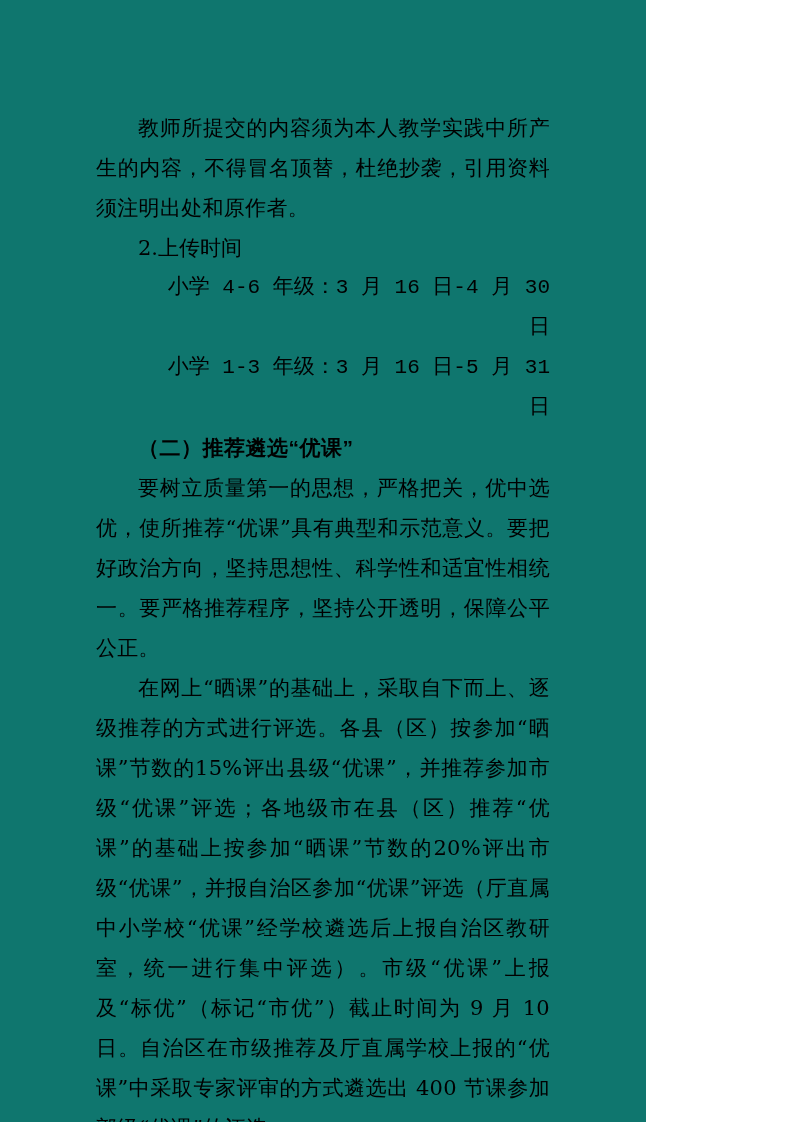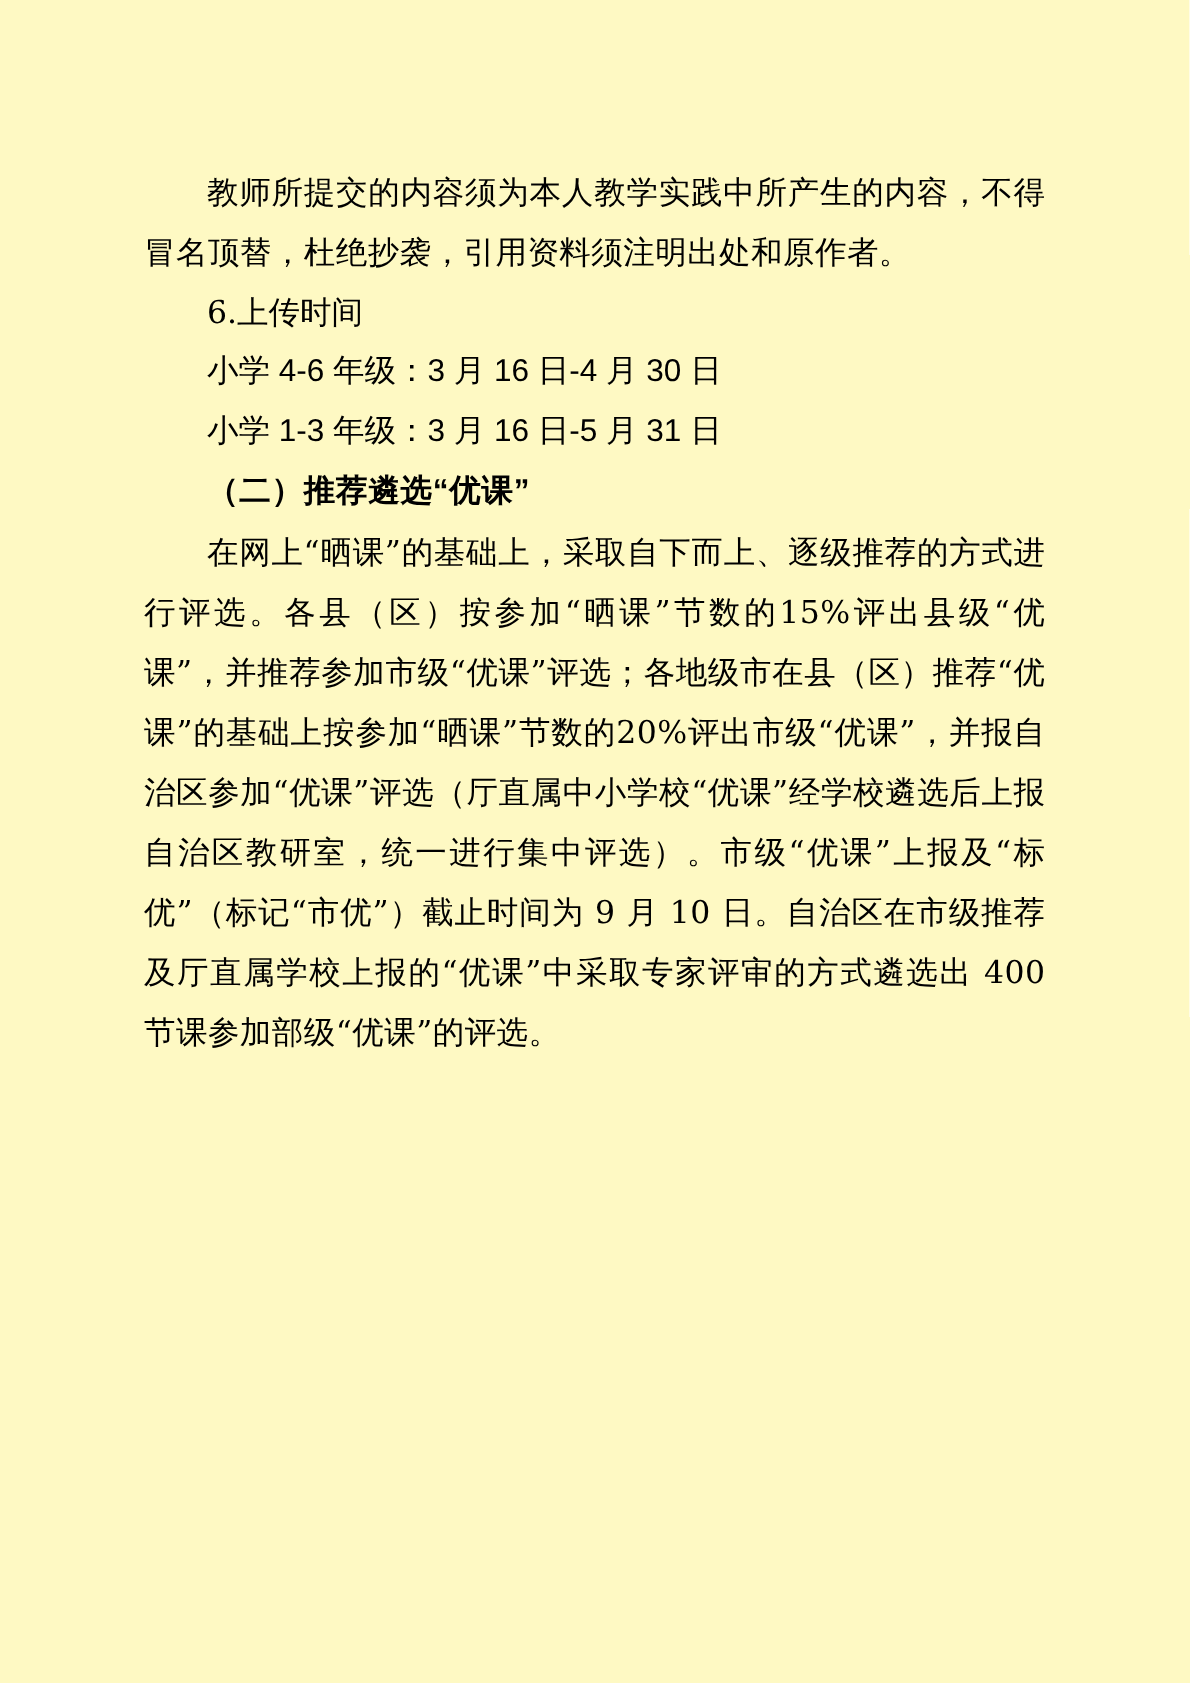--- a/index.html
+++ b/index.html
@@ -9,23 +9,23 @@
   }
   body {
     width: 793px;
     height: 1122px;
     font-family: "DejaVu Sans", "Liberation Sans", sans-serif;
     color: #000000;
     overflow: hidden;
   }
   .page {
     position: relative;
-    width: 793px;
+    width: 646px;
     height: 1122px;
-    background: #fef9c3;
+    background: #0f766e;
     box-sizing: border-box;
     padding: 108px 96px 60px 96px;
   }
   .doc-body {
     width: 100%;
   }
   p.para {
     margin: 0;
     font-size: 21px;
     line-height: 40px;
@@ -45,46 +45,48 @@
     text-indent: 42px;
     font-family: Liberation Sans, sans-serif;
     font-weight: bold;
     letter-spacing: 0.5px;
   }
   p.listline {
     margin: 0;
     font-size: 21px;
     line-height: 40px;
     text-indent: 42px;
-    font-family: Liberation Sans, sans-serif;
+    font-family: Liberation Mono, monospace;
+    text-align: right;
   }
   p.subhead {
     margin: 0;
     font-size: 21px;
     line-height: 40px;
     text-indent: 42px;
     font-family: "DejaVu Serif", "Liberation Serif", serif;
   }
 </style>
 </head>
 <body>
 
 <div class="page">
   <div class="doc-body">
 
     <p class="para indent">教师所提交的内容须为本人教学实践中所产生的内容，不得冒名顶替，杜绝抄袭，引用资料须注明出处和原作者。</p>
 
-    <p class="subhead">6.上传时间</p>
+    <p class="subhead">2.上传时间</p>
 
 
     <p class="listline">小学 4-6 年级：3 月 16 日-4 月 30 日</p>
 
     <p class="listline">小学 1-3 年级：3 月 16 日-5 月 31 日</p>
 
 
 
     <p class="heading">（二）推荐遴选“优课”</p>
 
+    <p class="para indent">要树立质量第一的思想，严格把关，优中选优，使所推荐“优课”具有典型和示范意义。要把好政治方向，坚持思想性、科学性和适宜性相统一。要严格推荐程序，坚持公开透明，保障公平公正。</p>
 
     <p class="para indent">在网上“晒课”的基础上，采取自下而上、逐级推荐的方式进行评选。各县（区）按参加“晒课”节数的15%评出县级“优课”，并推荐参加市级“优课”评选；各地级市在县（区）推荐“优课”的基础上按参加“晒课”节数的20%评出市级“优课”，并报自治区参加“优课”评选（厅直属中小学校“优课”经学校遴选后上报自治区教研室，统一进行集中评选）。市级“优课”上报及“标优”（标记“市优”）截止时间为 9 月 10 日。自治区在市级推荐及厅直属学校上报的“优课”中采取专家评审的方式遴选出 400 节课参加部级“优课”的评选。</p>
 
   </div>
 </div>
 
 </body></html>

